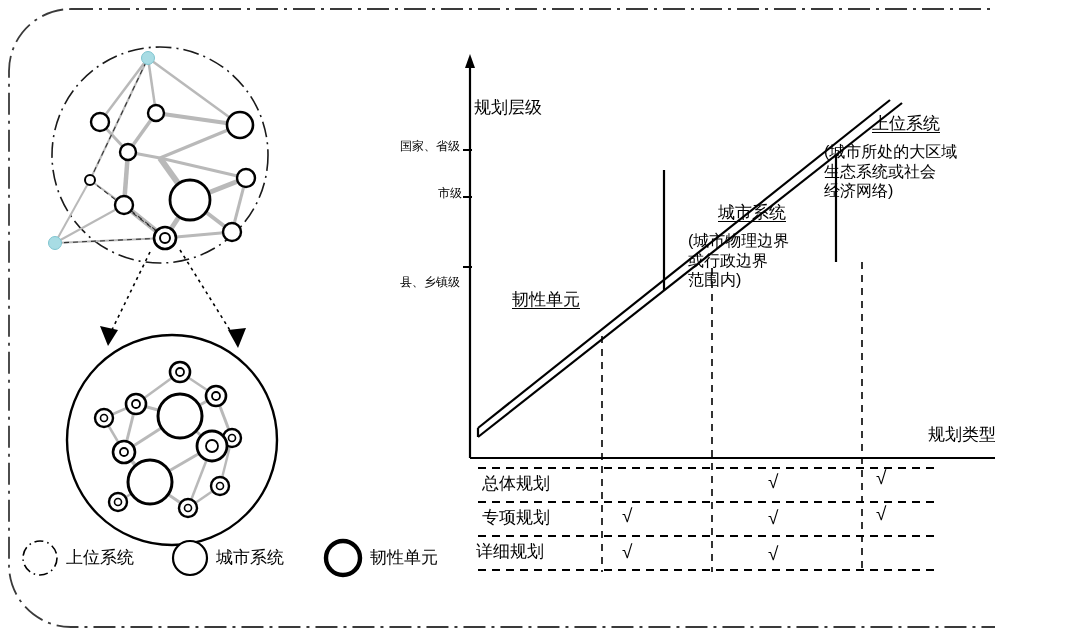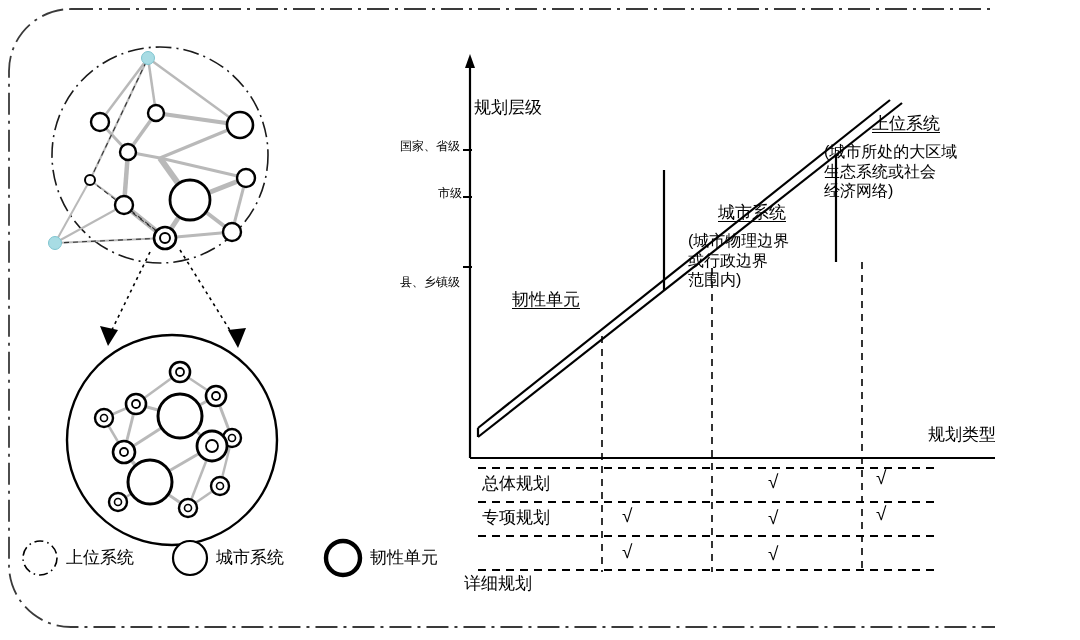--- a/index.html
+++ b/index.html
@@ -221,21 +221,21 @@
 或行政边界
 范围内)</div>
 
   <div class="lbl band-title" style="left:872px; top:114px;">上位系统</div>
   <div class="lbl band-desc" style="left:824px; top:142px;">(城市所处的大区域
 生态系统或社会
 经济网络)</div>
 
   <div class="lbl row-lbl" style="left:482px; top:474px;">总体规划</div>
   <div class="lbl row-lbl" style="left:482px; top:508px;">专项规划</div>
-  <div class="lbl row-lbl" style="left:464px; top:542px;margin-top:32px;">详细规划</div>
+  <div class="lbl row-lbl" style="left:476px; top:542px;">详细规划</div>
 
   <div class="lbl check" style="left:768px; top:470px;">√</div>
   <div class="lbl check" style="left:876px; top:466px;">√</div>
 
   <div class="lbl check" style="left:622px; top:504px;">√</div>
   <div class="lbl check" style="left:768px; top:506px;">√</div>
   <div class="lbl check" style="left:876px; top:502px;">√</div>
 
   <div class="lbl check" style="left:622px; top:540px;">√</div>
   <div class="lbl check" style="left:768px; top:542px;">√</div>

